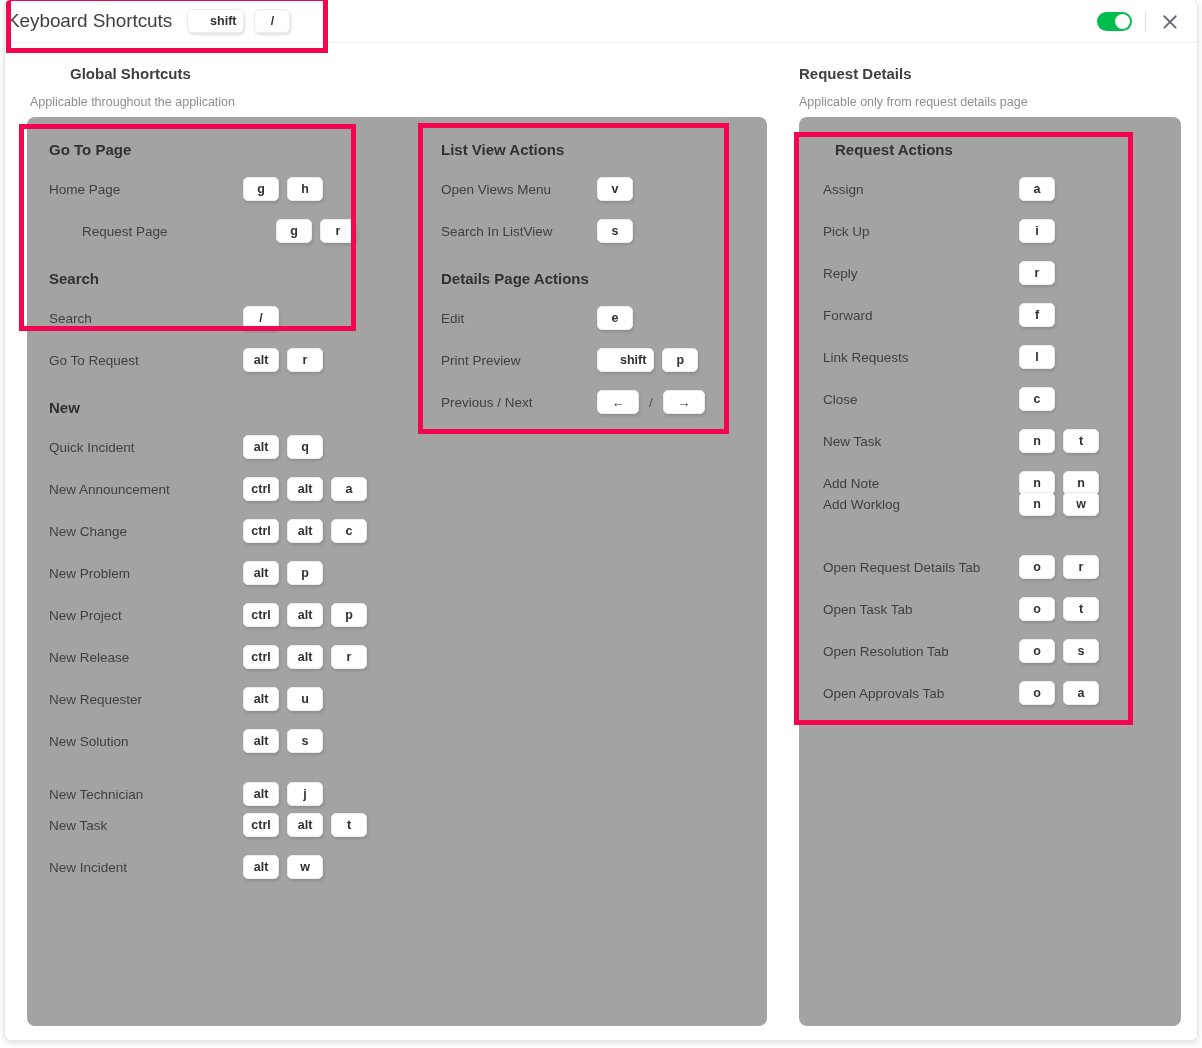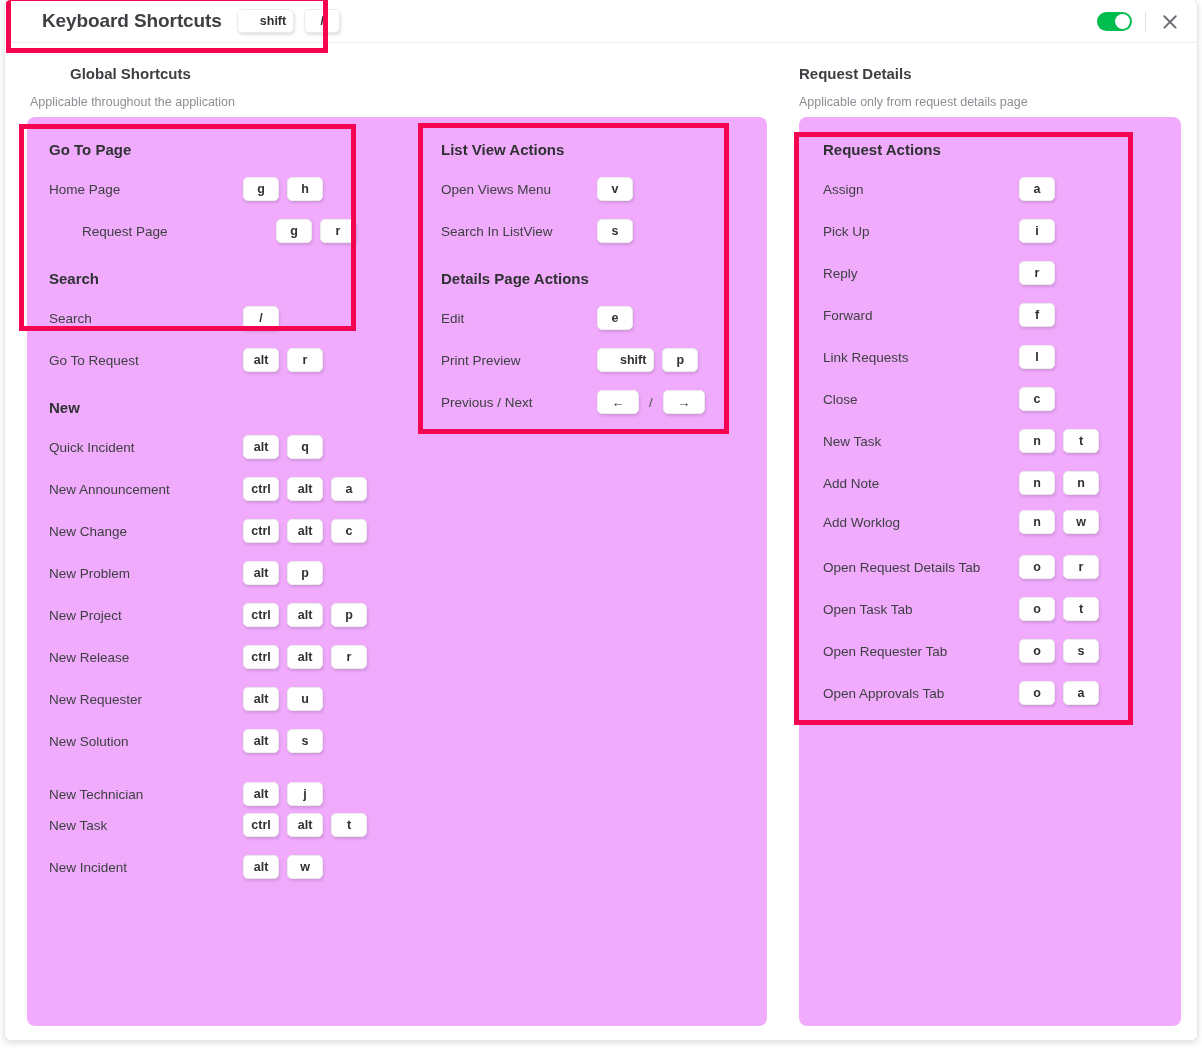--- a/index.html
+++ b/index.html
@@ -22,26 +22,25 @@
     overflow: hidden;
   }
   
   .header {
     position: absolute;
     left: 0; top: 0; right: 0; height: 43px;
     border-bottom: 1px solid #eceef1;
     display: flex; align-items: center;
   }
   .header-title {
-    margin-left: 37px;
+    margin-left: 2px;
     font-size: 19px;
     color: #3d3f42;
     letter-spacing: -0.1px;
     white-space: nowrap;
-    font-weight: bold;
   }
   .header-keys { display: flex; align-items: center; margin-left: 15px; gap: 10px; }
   .header-right {
     position: absolute; right: 16px; top: 0; height: 43px;
     display: flex; align-items: center; gap: 13px;
   }
   .toggle {
     width: 35px; height: 19px; border-radius: 11px;
     background: #00bd4d; position: relative; cursor: pointer;
     flex: none;
@@ -85,21 +84,21 @@
     font-size: 15px; font-weight: bold; color: #3d3f42;
   }
   .sec-sub {
     position: absolute;
     font-size: 12.5px; color: #8b8e93;
   }
 
   
   .card {
     position: absolute;
-    background: #f0abfc;
+    background: #a3a3a3;
     border-radius: 8px;
   }
   #card-global { left: 22px; top: 117px; width: 740px; height: 909px; }
   #card-details { left: 794px; top: 117px; width: 382px; height: 909px; }
 
   .col { position: absolute; top: 0; }
   #col-go  { left: 0px;   width: 370px; }
   #col-list{ left: 392px; width: 348px; }
   #col-req { left: 0px;   width: 382px; }
 
@@ -121,21 +120,21 @@
   #col-go .grp-title { position: absolute; left: 22px; }
   #col-go .row { position: absolute; left: 22px; width: 310px; }
   #col-go .row-keys { position: absolute; left: 194px; }
 
   
   #col-list .grp-title { position: absolute; left: 22px; }
   #col-list .row { position: absolute; left: 22px; width: 300px; }
   #col-list .row-keys { position: absolute; left: 156px; }
 
   
-  #col-req .grp-title { position: absolute; left: 24px; }
+  #col-req .grp-title { position: absolute; left: 36px; }
   #col-req .row { position: absolute; left: 24px; width: 330px; }
   #col-req .row-keys { position: absolute; left: 196px; }
 
   
   .anno {
     position: absolute;
     border: 5px solid #f5054f;
     pointer-events: none;
     z-index: 50;
   }
@@ -383,21 +382,21 @@
           <span class="key">t</span>
         </span>
       </div>
       <div class="row" style="top:345px;">
         <span class="row-label">Add Note</span>
         <span class="row-keys">
           <span class="key">n</span>
           <span class="key">n</span>
         </span>
       </div>
-      <div class="row" style="top:384px;">
+      <div class="row" style="top:366px;">
         <span class="row-label">Add Worklog</span>
         <span class="row-keys">
           <span class="key">n</span>
           <span class="key">w</span>
         </span>
       </div>
       <div class="row" style="top:429px;">
         <span class="row-label">Open Request Details Tab</span>
         <span class="row-keys">
           <span class="key">o</span>
@@ -405,21 +404,21 @@
         </span>
       </div>
       <div class="row" style="top:471px;">
         <span class="row-label">Open Task Tab</span>
         <span class="row-keys">
           <span class="key">o</span>
           <span class="key">t</span>
         </span>
       </div>
       <div class="row" style="top:513px;">
-        <span class="row-label">Open Requester Tab</span>
+        <span class="row-label">Open Resolution Tab</span>
         <span class="row-keys">
           <span class="key">o</span>
           <span class="key">s</span>
         </span>
       </div>
       <div class="row" style="top:555px;">
         <span class="row-label">Open Approvals Tab</span>
         <span class="row-keys">
           <span class="key">o</span>
           <span class="key">a</span>

